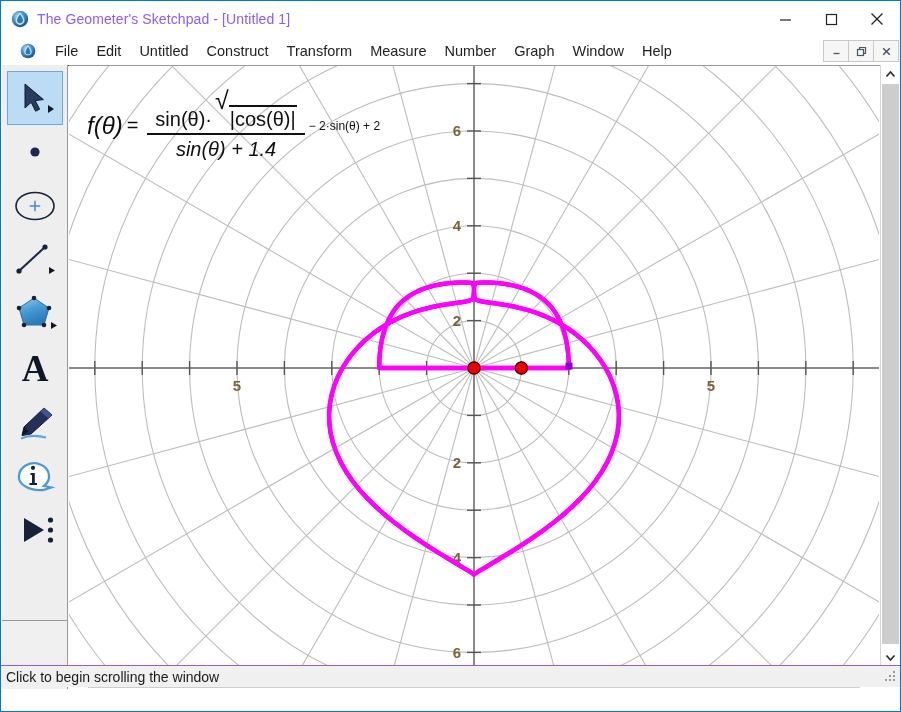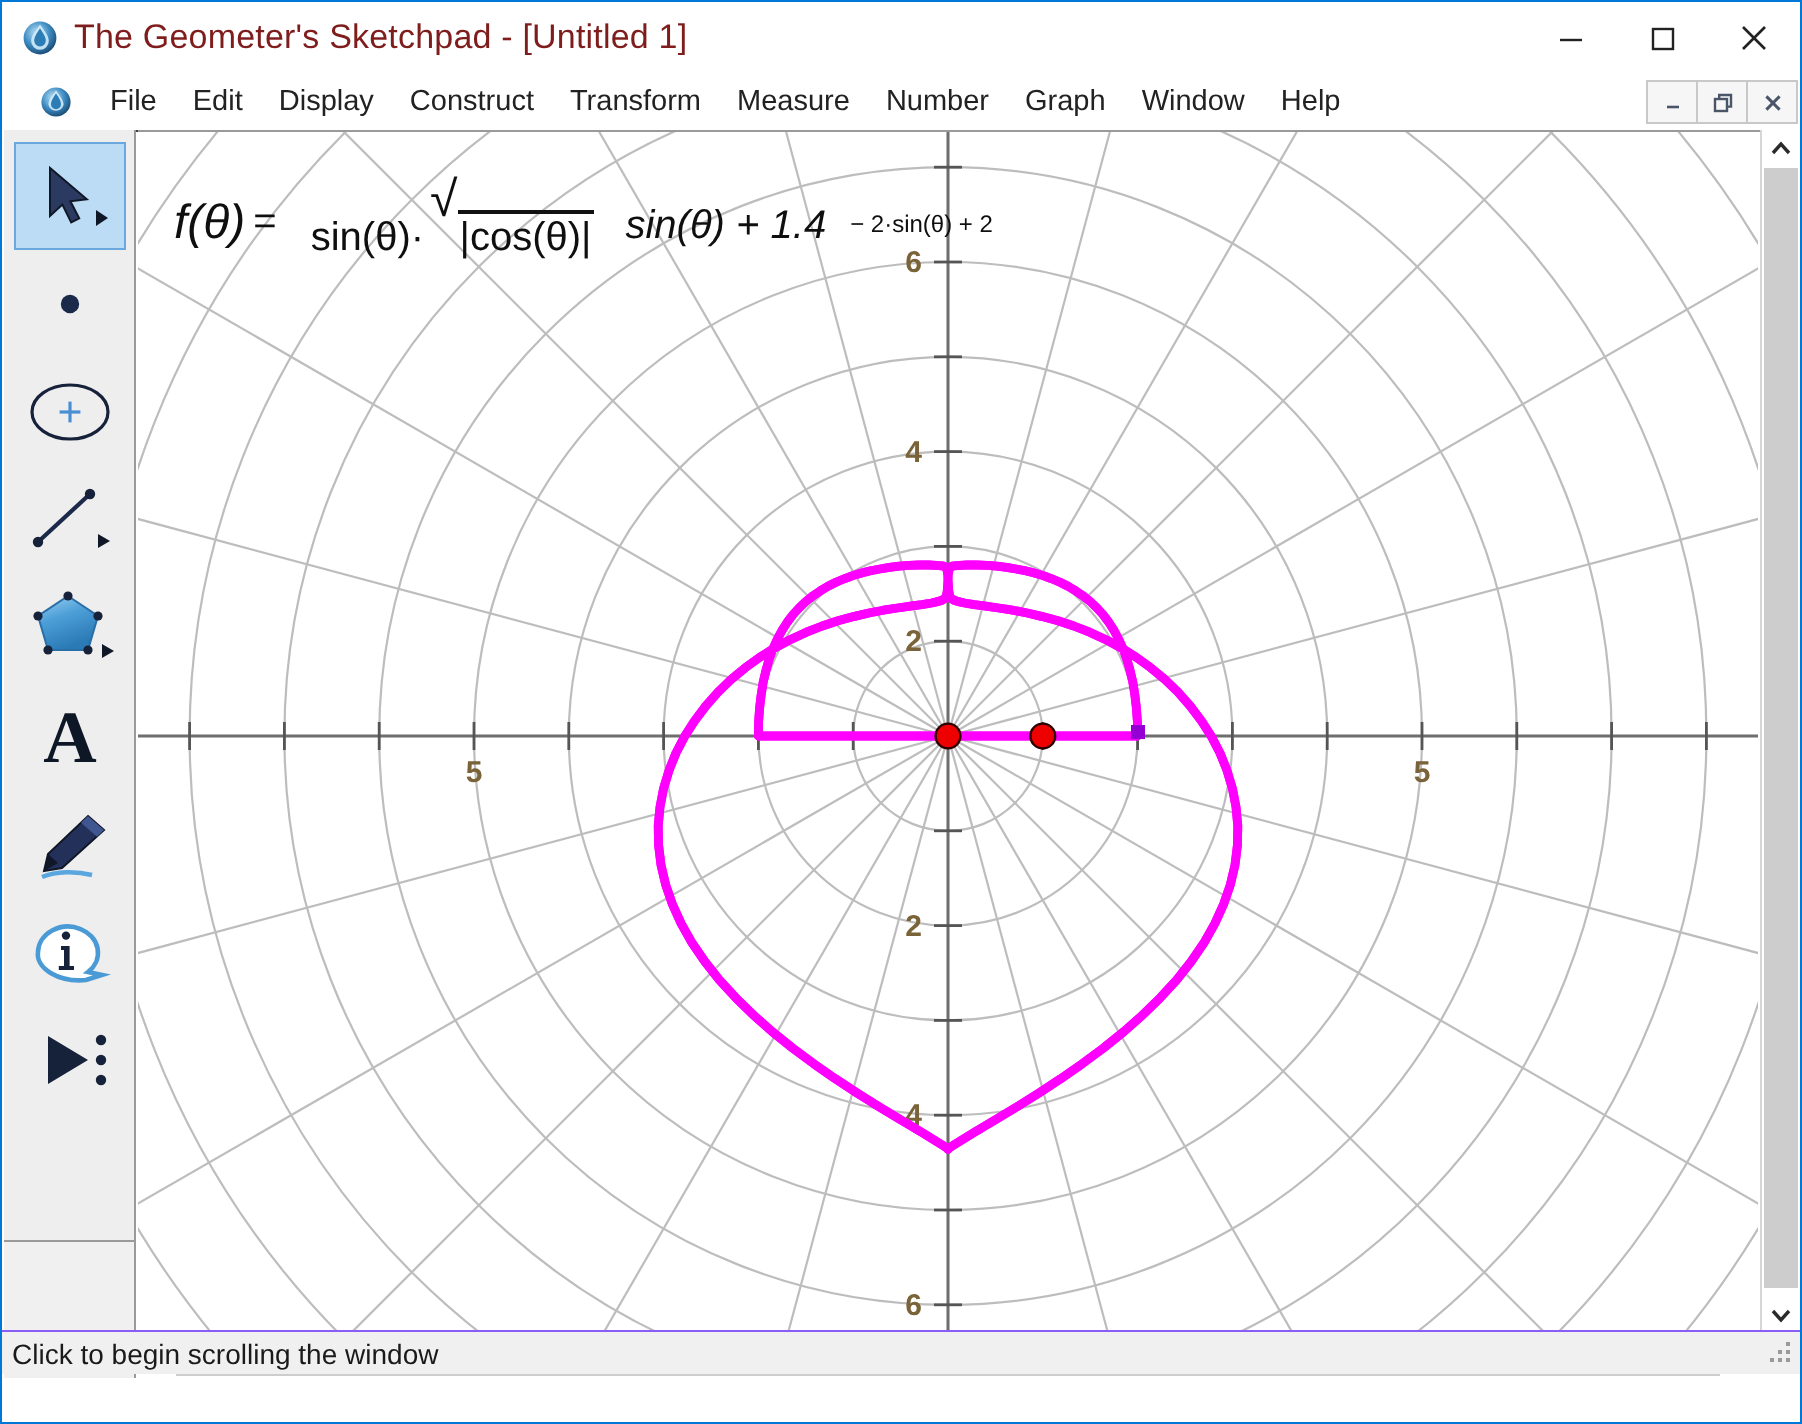--- a/index.html
+++ b/index.html
@@ -23,21 +23,21 @@
     position: absolute; left: 0; top: 0;
     width: 899px; height: 36px;
     background: #ffffff;
     display: flex; align-items: center;
   }
   #app-icon {
     width: 18px; height: 18px; margin-left: 10px; margin-right: 8px;
     flex: 0 0 auto;
   }
   #title-text {
-    font-size: 17px; color: #7f1d1d; letter-spacing: 0.1px;
+    font-size: 14px; color: #8b5cf6; letter-spacing: 0.1px;
     white-space: nowrap;
   }
   .wbtn {
     width: 46px; height: 36px;
     display: flex; align-items: center; justify-content: center;
     flex: 0 0 auto;
   }
   .wbtn svg { display: block; }
   #win-controls { margin-left: auto; display: flex; }
 
@@ -108,21 +108,21 @@
   #equation {
     position: absolute; left: 18px; top: 24px;
     color: #0f0f0f;
     font-family: "Liberation Sans", sans-serif;
     display: flex; align-items: center;
     white-space: nowrap;
     user-select: none;
   }
   .eq-lhs { font-size: 24px; font-style: italic; margin-right: 2px; }
   .eq-eq  { font-size: 20px; margin: 0 9px 0 2px; }
-  .frac { display: inline-flex; flex-direction: row; align-items: center; }
+  .frac { display: inline-flex; flex-direction: column; align-items: center; }
   .frac .num {
     font-size: 20px; padding: 0 8px 2px 8px;
     display: flex; align-items: flex-end;
   }
   .frac .bar { width: 100%; height: 2px; background: #111; }
   .frac .den { font-size: 20px; padding: 3px 8px 0 8px; font-style: italic; }
   .eq-tail { font-size: 12px; margin-left: 4px; }
   .radic { display: inline-flex; align-items: stretch; margin-left: 3px; }
   .radic .sign { font-size: 25px; line-height: 0.85; }
   .radic .body {
@@ -225,21 +225,21 @@
 
   <div id="menubar">
     <svg id="menu-icon" viewBox="0 0 16 16">
       <circle cx="8" cy="8" r="7.3" fill="url(#dg)"></circle>
       <path d="M8 2.1 C5.8 5.3 4.2 7.3 4.2 9.3 A3.9 3.9 0 0 0 11.8 9.3 C11.8 7.3 10.2 5.3 8 2.1 Z" fill="#cfe9f8" opacity="0.92"></path>
       <path d="M8 3.8 C6.5 6 5.5 7.6 5.5 9.1 A2.5 2.5 0 0 0 10.5 9.1 C10.5 7.6 9.5 6 8 3.8 Z" fill="#2c7cb5"></path>
     </svg>
 
     <div class="menu-item">File</div>
     <div class="menu-item">Edit</div>
-    <div class="menu-item">Display</div>
+    <div class="menu-item">Untitled</div>
     <div class="menu-item">Construct</div>
     <div class="menu-item">Transform</div>
     <div class="menu-item">Measure</div>
     <div class="menu-item">Number</div>
     <div class="menu-item">Graph</div>
     <div class="menu-item">Window</div>
     <div class="menu-item">Help</div>
 
     <div id="mdi-controls">
       <div class="mdibtn">

